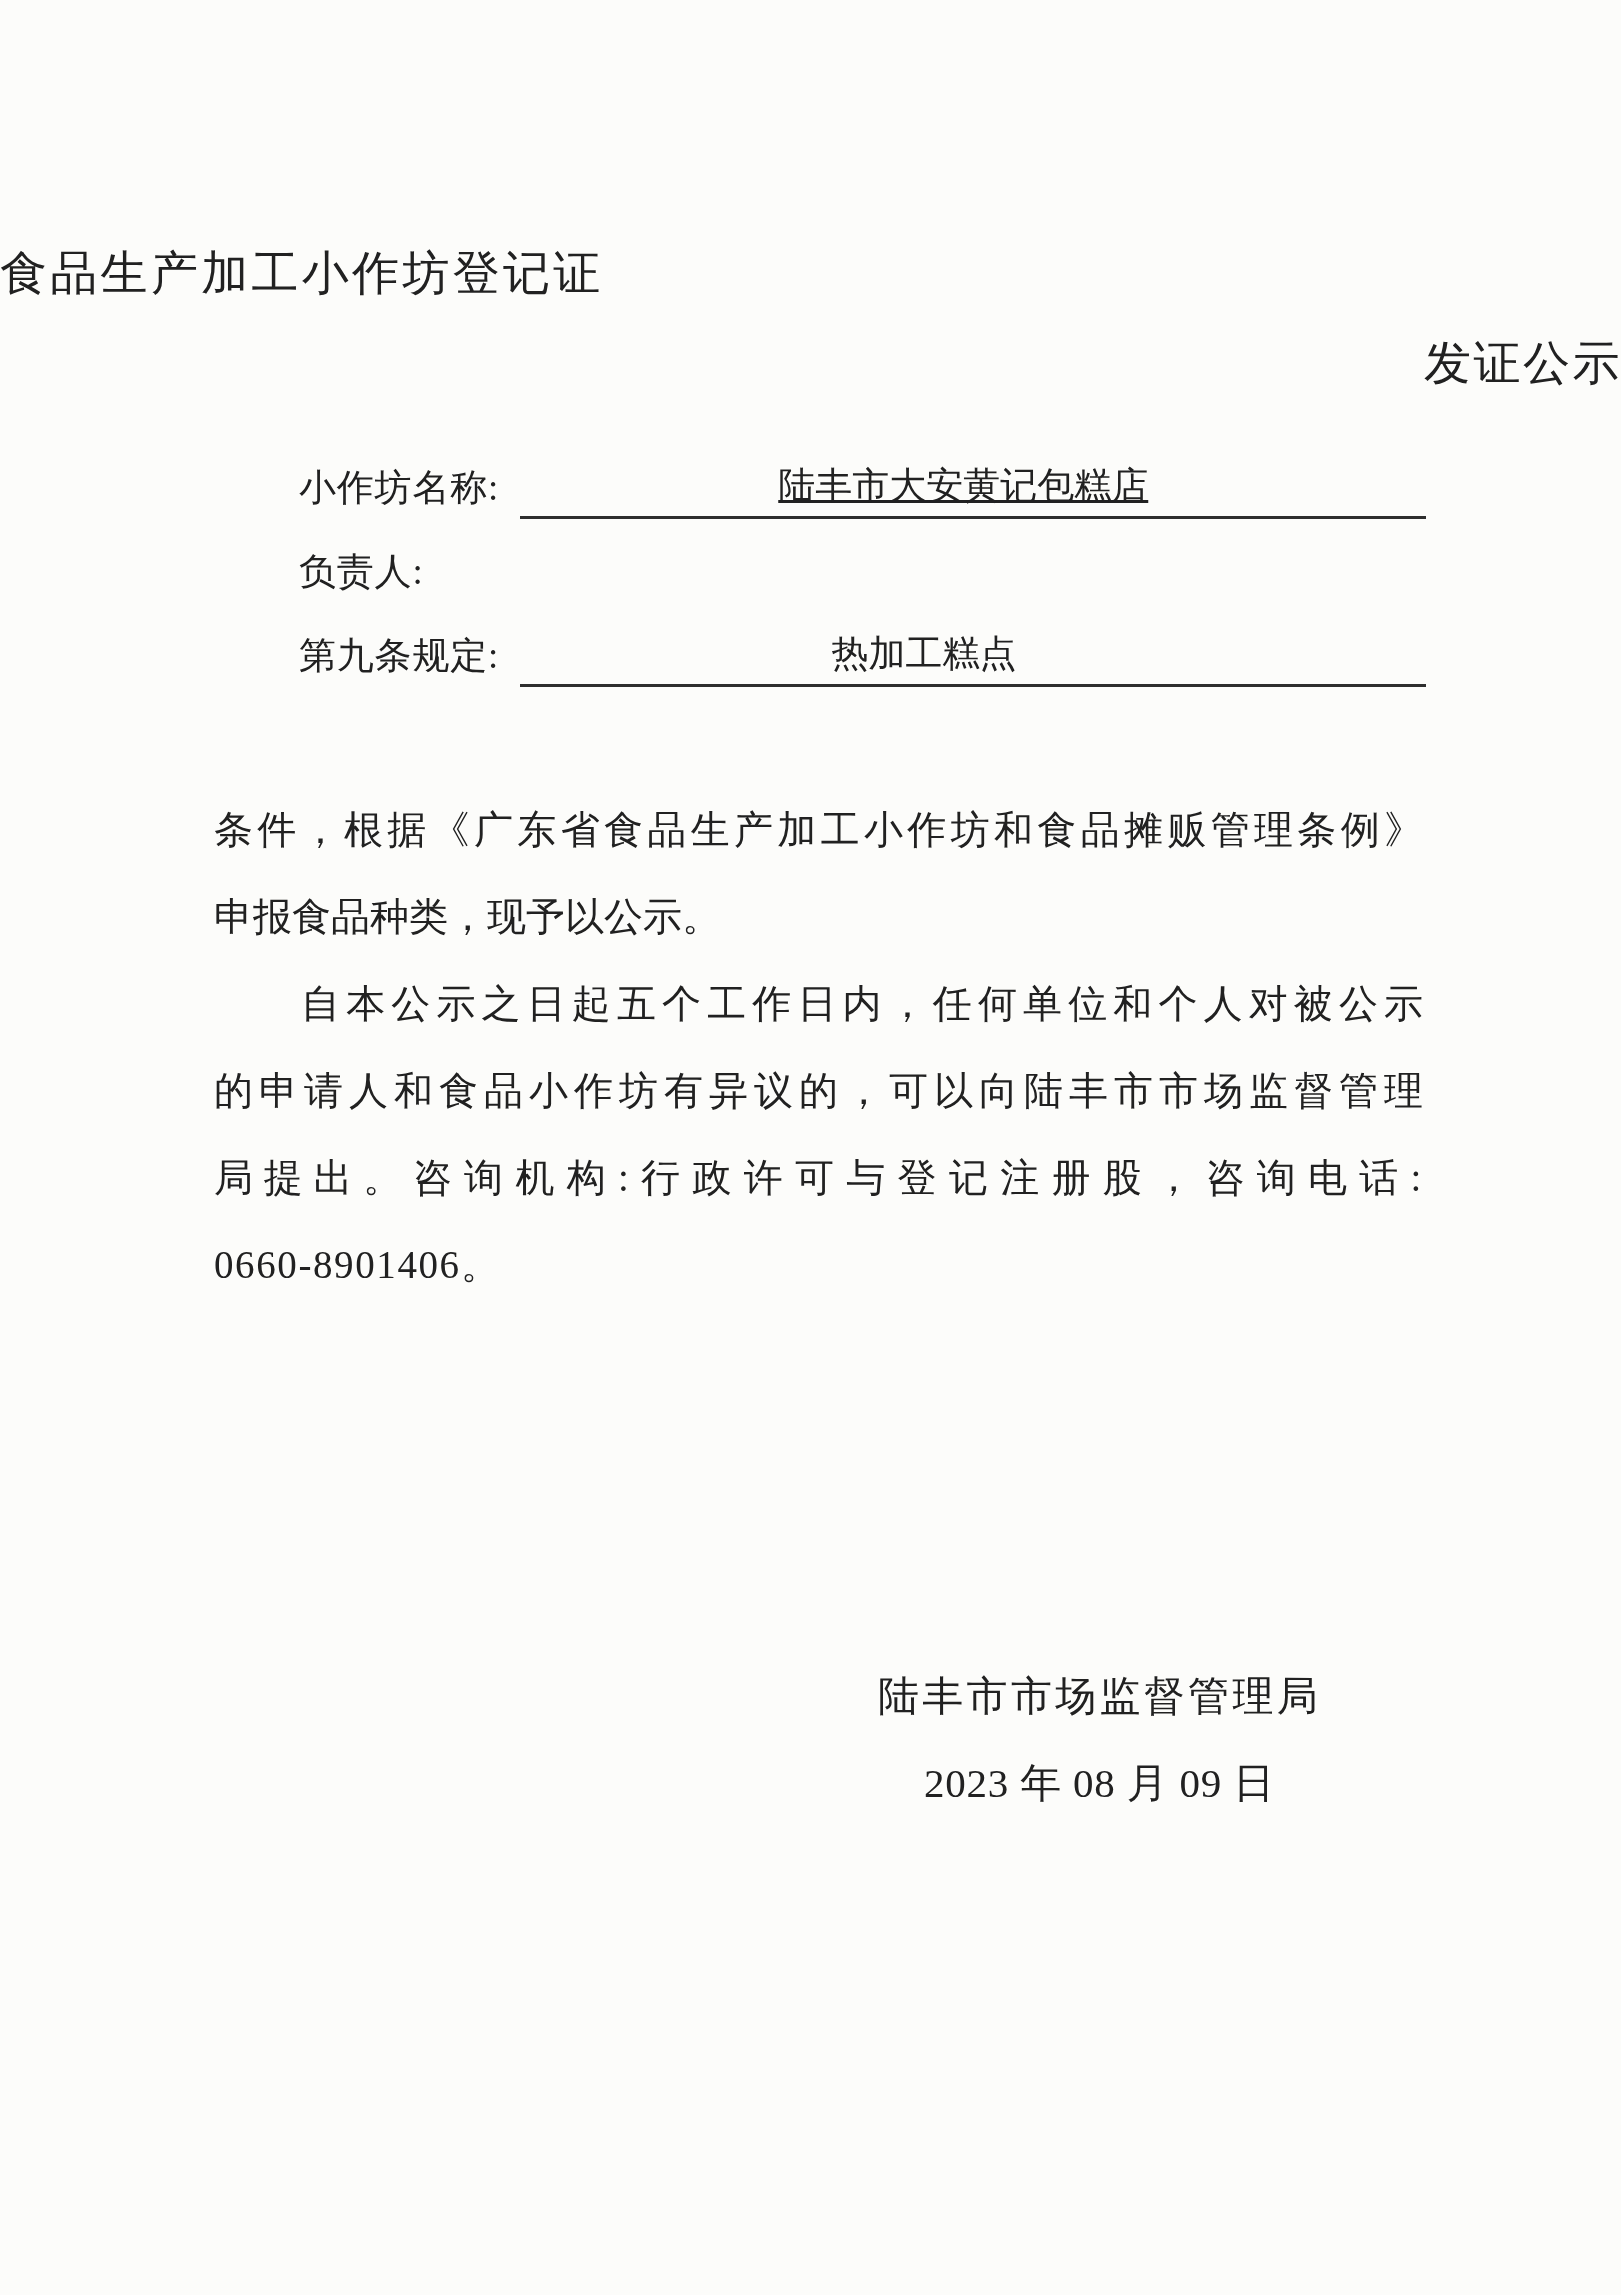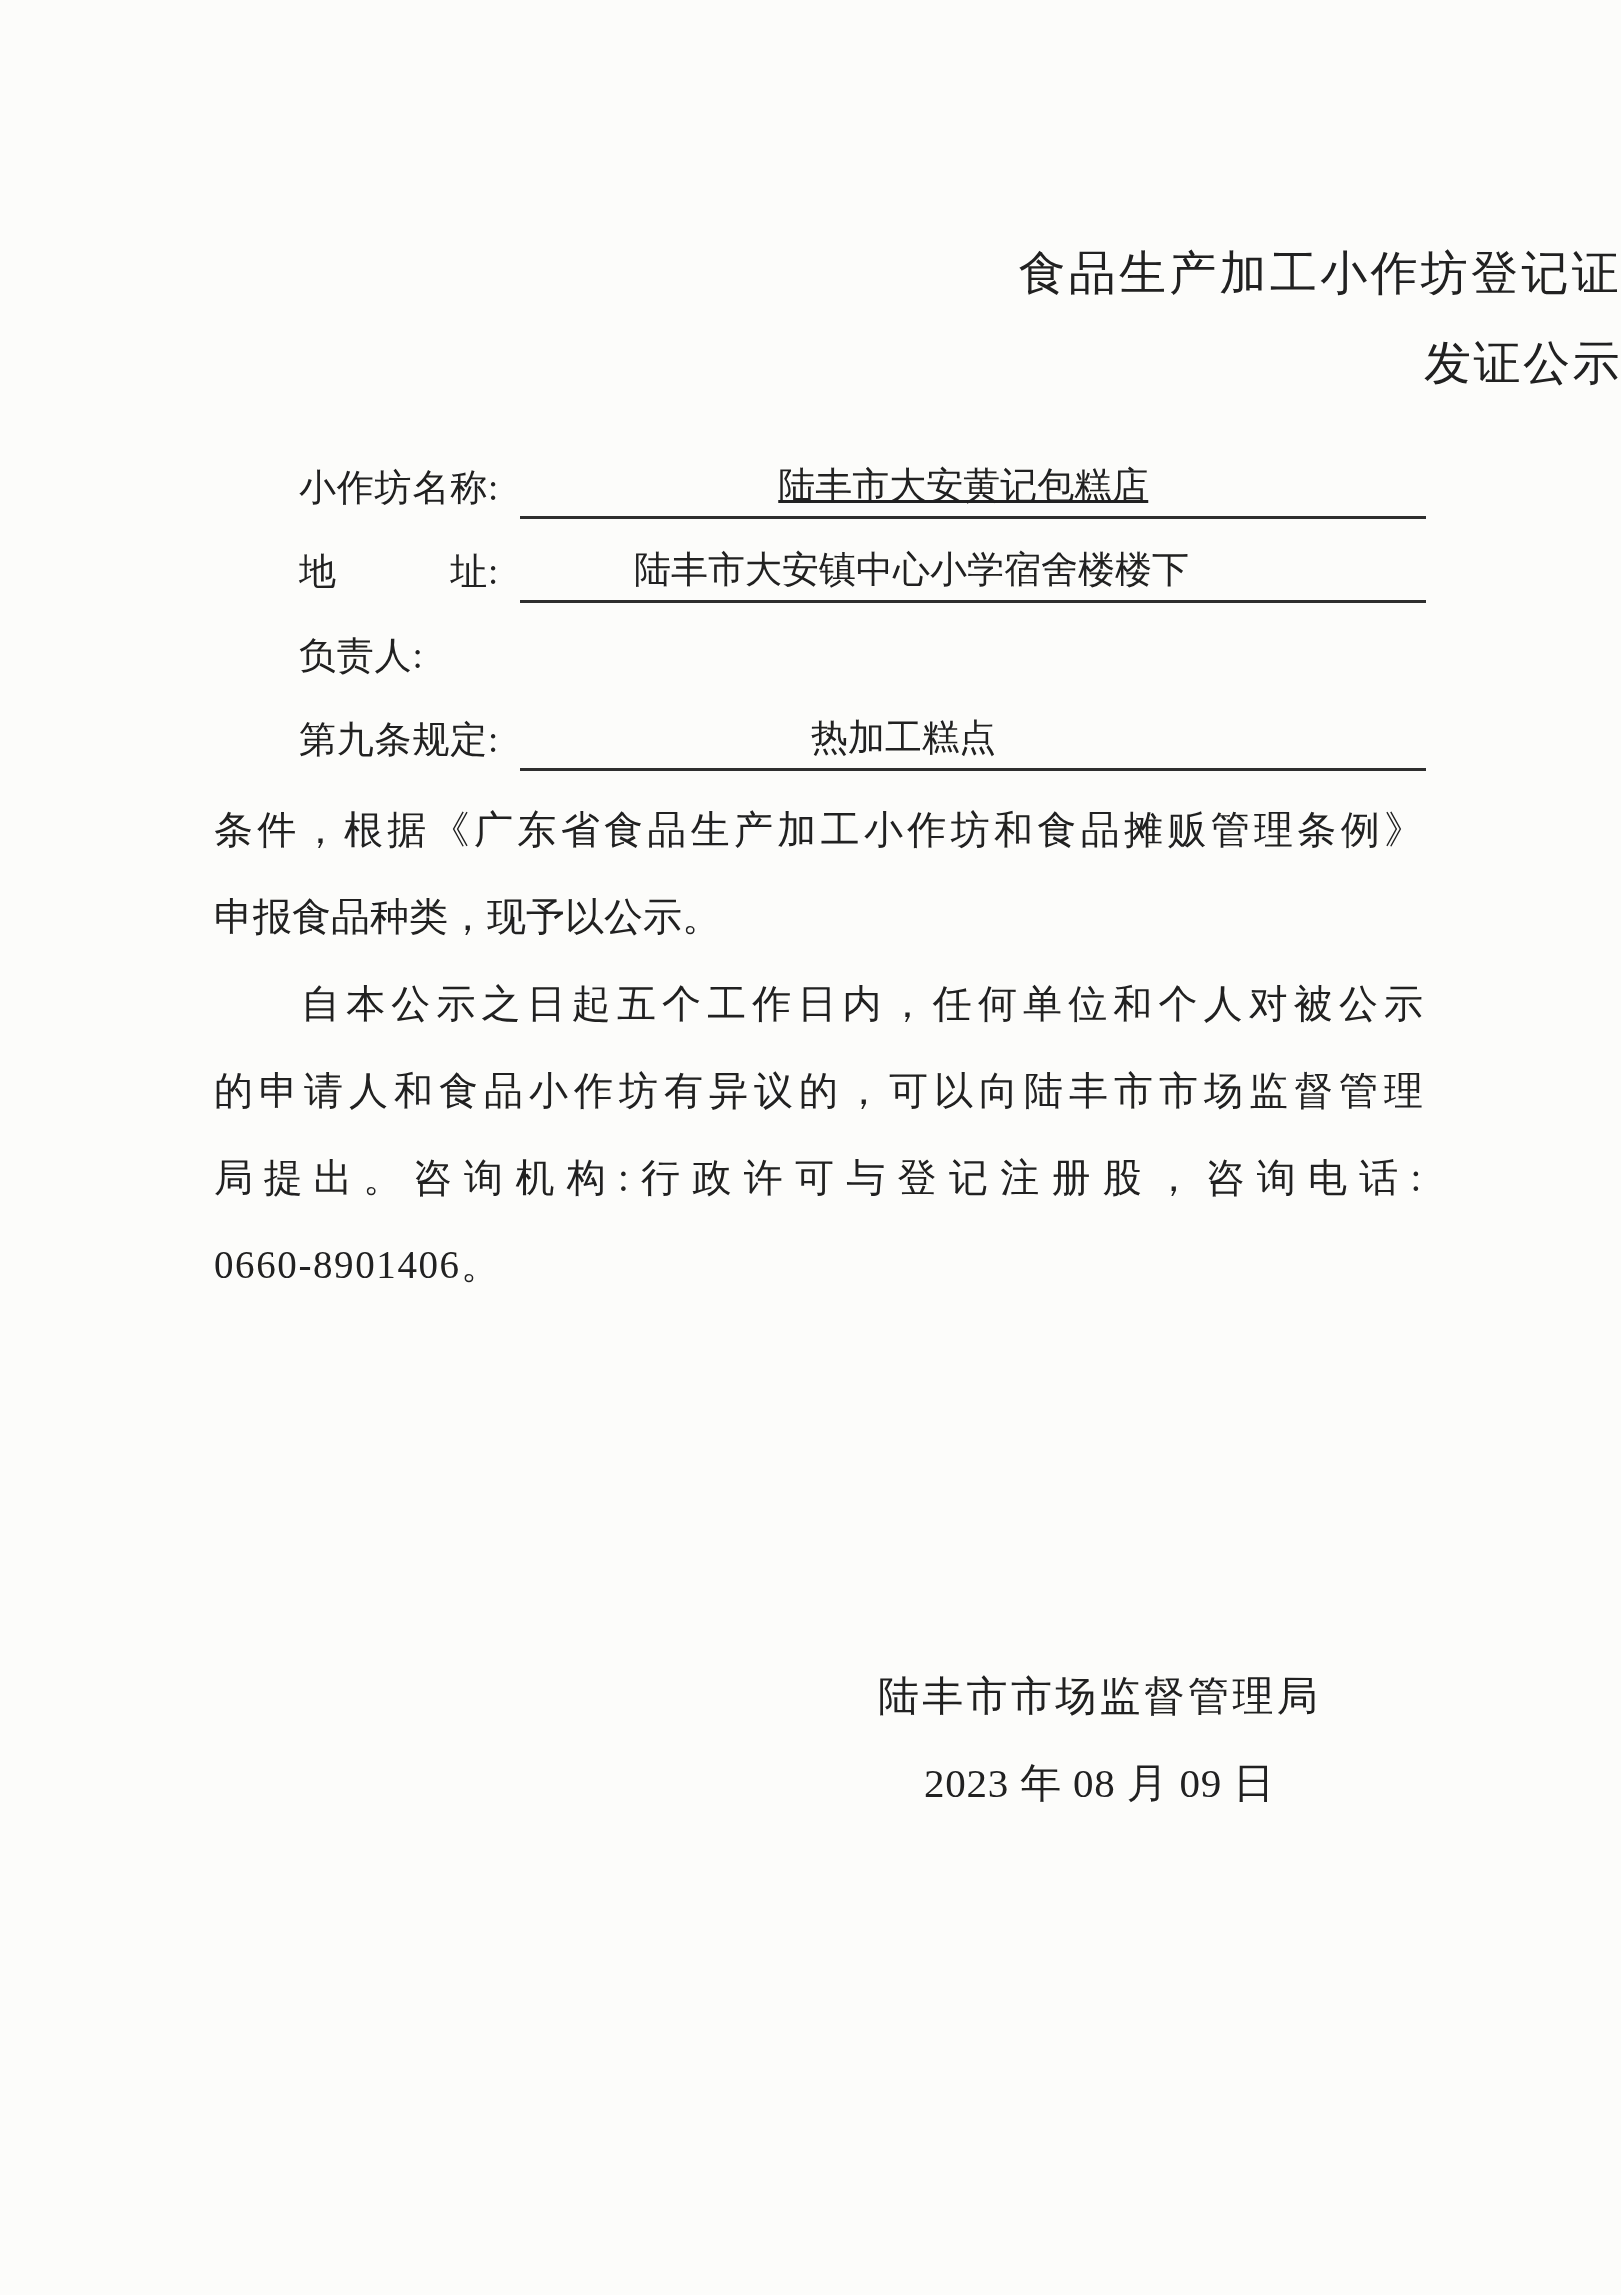--- a/index.html
+++ b/index.html
@@ -15,21 +15,21 @@
     background: #fcfcfa;
     color: #212121;
     font-family: "Liberation Serif", "DejaVu Serif", serif;
     overflow: hidden;
   }
   .doc-title {
     position: absolute;
     top: 242px;
     left: 0;
     width: 100%;
-    text-align: right;
+    text-align: left;
     font-size: 47px;
     font-weight: 500;
     letter-spacing: 3.3px;
     margin: 0;
   }
   .doc-subtitle {
     position: absolute;
     top: 332px;
     left: 0;
     width: 100%;
@@ -118,24 +118,20 @@
 
   <h2 class="doc-subtitle">发证公示</h2>
 
   <div class="fields">
 
     <div class="field-row">
       <span class="field-label">小作坊名称:</span>
       <span class="field-line"><span class="field-value">陆丰市大安黄记包糕店</span></span>
     </div>
 
-    <div class="field-row">
-      <span class="field-label">地　　　址:</span>
-      <span class="field-line"><span class="field-value">陆丰市大安镇中心小学宿舍楼楼下</span></span>
-    </div>
 
     <div class="field-row">
       <span class="field-label">负责人:</span>
     </div>
 
     <div class="field-row">
       <span class="field-label">第九条规定:</span>
       <span class="field-line"><span class="field-value">热加工糕点</span></span>
     </div>
 

